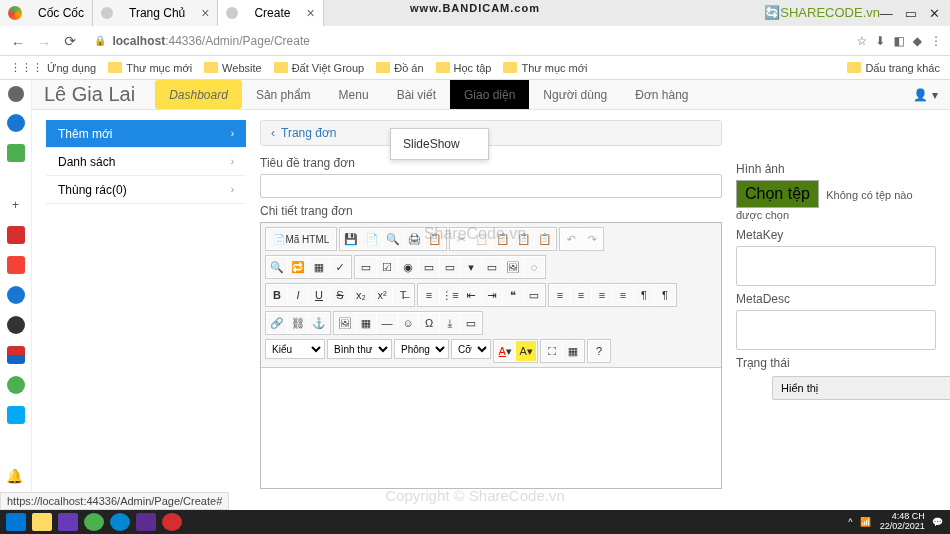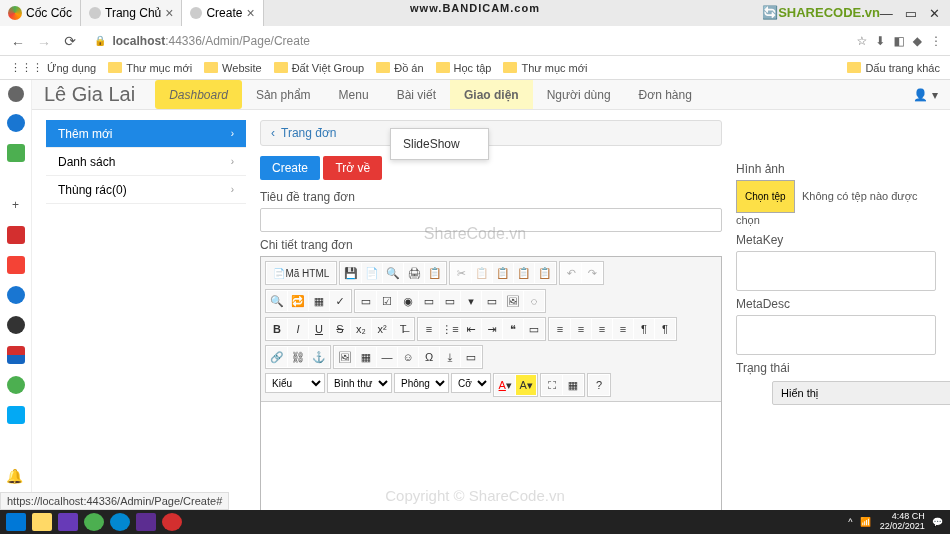--- a/index.html
+++ b/index.html
@@ -1,20 +1,20 @@
 <!DOCTYPE html>
 <html><head>
 <meta charset="utf-8">
 <style>
 * { margin: 0; padding: 0; box-sizing: border-box; font-family: Arial, sans-serif; }
 body { width: 950px; height: 534px; background: #fff; font-size: 12px; overflow: hidden; position: relative; }
 
 
 .tabs-bar { height: 26px; background: #eaeaea; display: flex; align-items: center; }
-.tab { height: 26px; padding: 0 8px; display: flex; align-items: center; gap: 4px; border-right: 1px solid #ccc; background: #f5f5f5; }
+.tab { height: 26px; padding: 0 8px; display: flex; align-items: center; gap: 16px; border-right: 1px solid #ccc; background: #f5f5f5; }
 .tab.active { background: #fff; }
 .tab-close { color: #666; font-size: 14px; }
 .win-controls { margin-left: auto; display: flex; gap: 12px; padding: 0 10px; }
 .win-controls span { font-size: 13px; color: #333; }
 
 .addr-bar { height: 30px; background: #fff; display: flex; align-items: center; gap: 6px; padding: 0 8px; border-bottom: 1px solid #ddd; }
 .nav-btn { width: 20px; height: 20px; display: flex; align-items: center; justify-content: center; color: #555; font-size: 14px; }
 .url-box { flex: 1; height: 22px; display: flex; align-items: center; gap: 6px; padding: 0 8px; color: #666; }
 .url-box .lock { font-size: 10px; }
 .addr-icons { display: flex; gap: 8px; color: #666; }
@@ -27,21 +27,21 @@
 .os-sidebar { position: absolute; left: 0; top: 80px; width: 32px; height: 430px; background: #fff; display: flex; flex-direction: column; align-items: center; gap: 12px; padding-top: 6px; border-right: 1px solid #eee; }
 .os-icon { width: 18px; height: 18px; border-radius: 3px; }
 
 
 .page { position: absolute; left: 32px; top: 80px; right: 0; bottom: 24px; background: #fff; }
 .page-header { height: 30px; display: flex; align-items: center; padding: 0 12px; background: #f8f8f8; border-bottom: 1px solid #e5e5e5; }
 .brand { font-size: 20px; color: #666; margin-right: 20px; }
 .top-nav { display: flex; height: 100%; }
 .nav-item { padding: 0 14px; display: flex; align-items: center; color: #666; font-size: 12px; }
 .nav-item.active { background: #fde047; border-radius: 3px; font-style: italic; }
-.nav-item.hover { background: #fef9c3; font-weight: bold; }
+.nav-item.hover { background: #000000; }
 .user-menu { margin-left: auto; display: flex; align-items: center; gap: 4px; color: #555; }
 
 .dropdown { position: absolute; top: 100px; left: 390px; width: 99px; background: #fff; border: 1px solid #ccc; box-shadow: 0 2px 5px rgba(0,0,0,0.15); z-index: 100; margin-top: 28px; }
 .dropdown-item { padding: 8px 12px; font-size: 12px; color: #333; }
 
 .content { display: flex; padding: 10px 14px; gap: 14px; height: calc(100% - 30px); }
 .sidebar { width: 200px; }
 .side-item { height: 28px; display: flex; align-items: center; justify-content: space-between; padding: 8px 12px; font-size: 12px; border-bottom: 1px solid #eee; }
 .side-item.active { background: #1e88e5; color: #fff; }
 .side-item .chev { color: #999; font-size: 10px; }
@@ -64,28 +64,28 @@
 
 .editor { border: 1px solid #bbb; margin-top: 4px; }
 .editor-toolbar { background: #f5f5f5; border-bottom: 1px solid #ccc; padding: 2px; }
 .tb-row { display: flex; flex-wrap: nowrap; gap: 2px; padding: 2px; }
 .tb-group { display: flex; gap: 1px; border: 1px solid #ccc; background: #fff; padding: 1px; }
 .tb-btn { width: 20px; height: 20px; display: flex; align-items: center; justify-content: center; font-size: 11px; color: #333; background: #f8f8f8; }
 .tb-btn.wide { width: auto; padding: 0 6px; font-size: 10px; }
 .tb-select { height: 20px; border: 1px solid #ccc; font-size: 10px; padding: 0 2px; background: #fff; }
 .editor-body { height: 120px; background: #fff; }
 
-.file-btn { display: inline-block; padding: 10px 8px; border: 1px solid #aaa; background: #fde047; font-size: 10px; }
+.file-btn { display: inline-block; padding: 4px 8px; border: 1px solid #aaa; background: #4d7c0f; font-size: 16px; }
 .file-label { font-size: 11px; color: #555; margin-left: 4px; }
 .small-input { width: 100%; height: 40px; border: 1px solid #ccc; border-radius: 2px; margin-top: 2px; }
 .select-status { width: 100%; height: 24px; border: 1px solid #ccc; border-radius: 2px; font-size: 11px; padding: 0 4px; margin-top: 2px; margin-left: 36px; }
 
 
 .wm-bandi { position: absolute; top: 2px; left: 50%; transform: translateX(-50%); font-size: 11px; color: #222; font-weight: bold; letter-spacing: 1px; z-index: 200; }
-.wm-sharecode { position: absolute; top: 5px; right: 70px; font-size: 13px; color: #6a9b1c; font-weight: bold; z-index: 200; }
+.wm-sharecode { position: absolute; top: 5px; right: 70px; font-size: 13px; color: #6a9b1c; font-weight: normal; z-index: 200; }
 .wm-center { position: absolute; top: 225px; left: 50%; transform: translateX(-50%); font-size: 16px; color: #888; opacity: 0.4; z-index: 50; }
 .wm-copy { position: absolute; bottom: 30px; left: 50%; transform: translateX(-50%); font-size: 15px; color: #aaa; opacity: 0.4; z-index: 50; }
 
 
 .status-bar { position: absolute; bottom: 24px; left: 0; font-size: 11px; color: #444; background: #f5f5f5; padding: 2px 6px; border: 1px solid #ddd; }
 .taskbar { position: absolute; bottom: 0; left: 0; right: 0; height: 24px; background: #222; display: flex; align-items: center; padding: 0 6px; gap: 6px; }
 .task-icon { width: 20px; height: 18px; border-radius: 2px; }
 .task-right { margin-left: auto; display: flex; align-items: center; gap: 8px; color: #fff; font-size: 9px; }
 .task-clock { text-align: right; line-height: 1.1; }
 </style>
@@ -217,24 +217,20 @@
           <span class="chev">›</span>
       </div>
     </div>
 
     <div class="main">
       <div class="main-left">
         <div class="breadcrumb">
           <span class="arr">‹</span>
           <span>Trang đơn</span>
         </div>
-        <div class="btn-row">
-          <span class="btn btn-primary">Create</span>
-          <span class="btn btn-danger">Trở về</span>
-        </div>
         <span class="label">Tiêu đề trang đơn</span>
         <input class="text-input" style="">
 
         <span class="label">Chi tiết trang đơn</span>
         <div class="editor">
           <div class="editor-toolbar">
             <div class="tb-row">
               <div class="tb-group">
                   <span class="tb-btn wide">📄 <span>Mã HTML</span></span>
                 </div>

